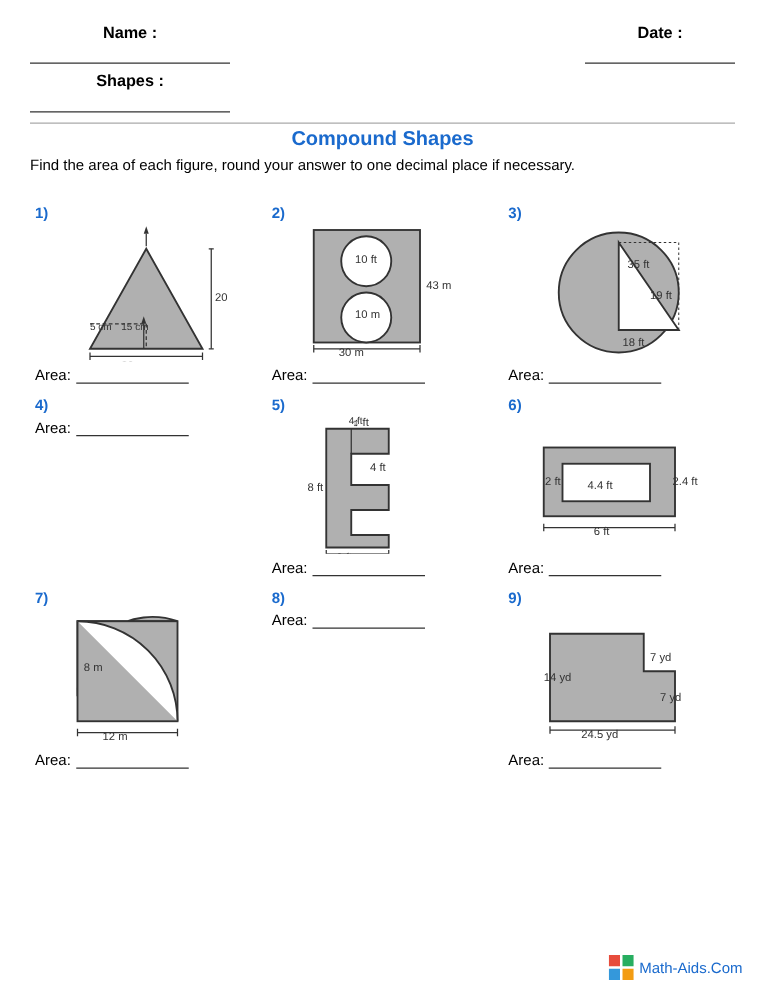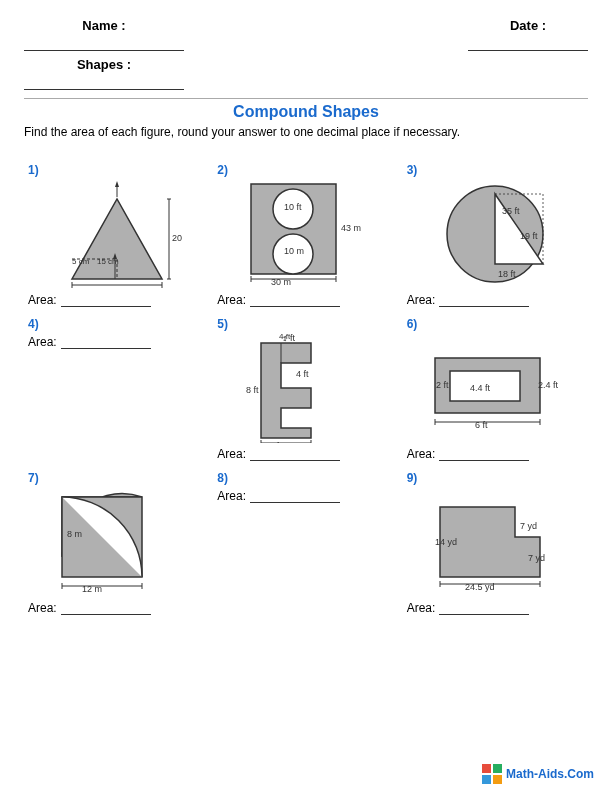--- a/index.html
+++ b/index.html
@@ -112,21 +112,21 @@
       position: absolute;
       bottom: 8px;
       right: 18px;
       display: flex;
       align-items: center;
       gap: 4px;
     }
     .footer-text {
       color: #1a6acd;
       font-size: 12px;
-      font-weight: bold;
+      font-weight: normal;
     }
   </style>
 </head>
 <body>
 
 <div class="page">
 
   <div class="header">
     <div class="header-col">
       <div class="header-field">

